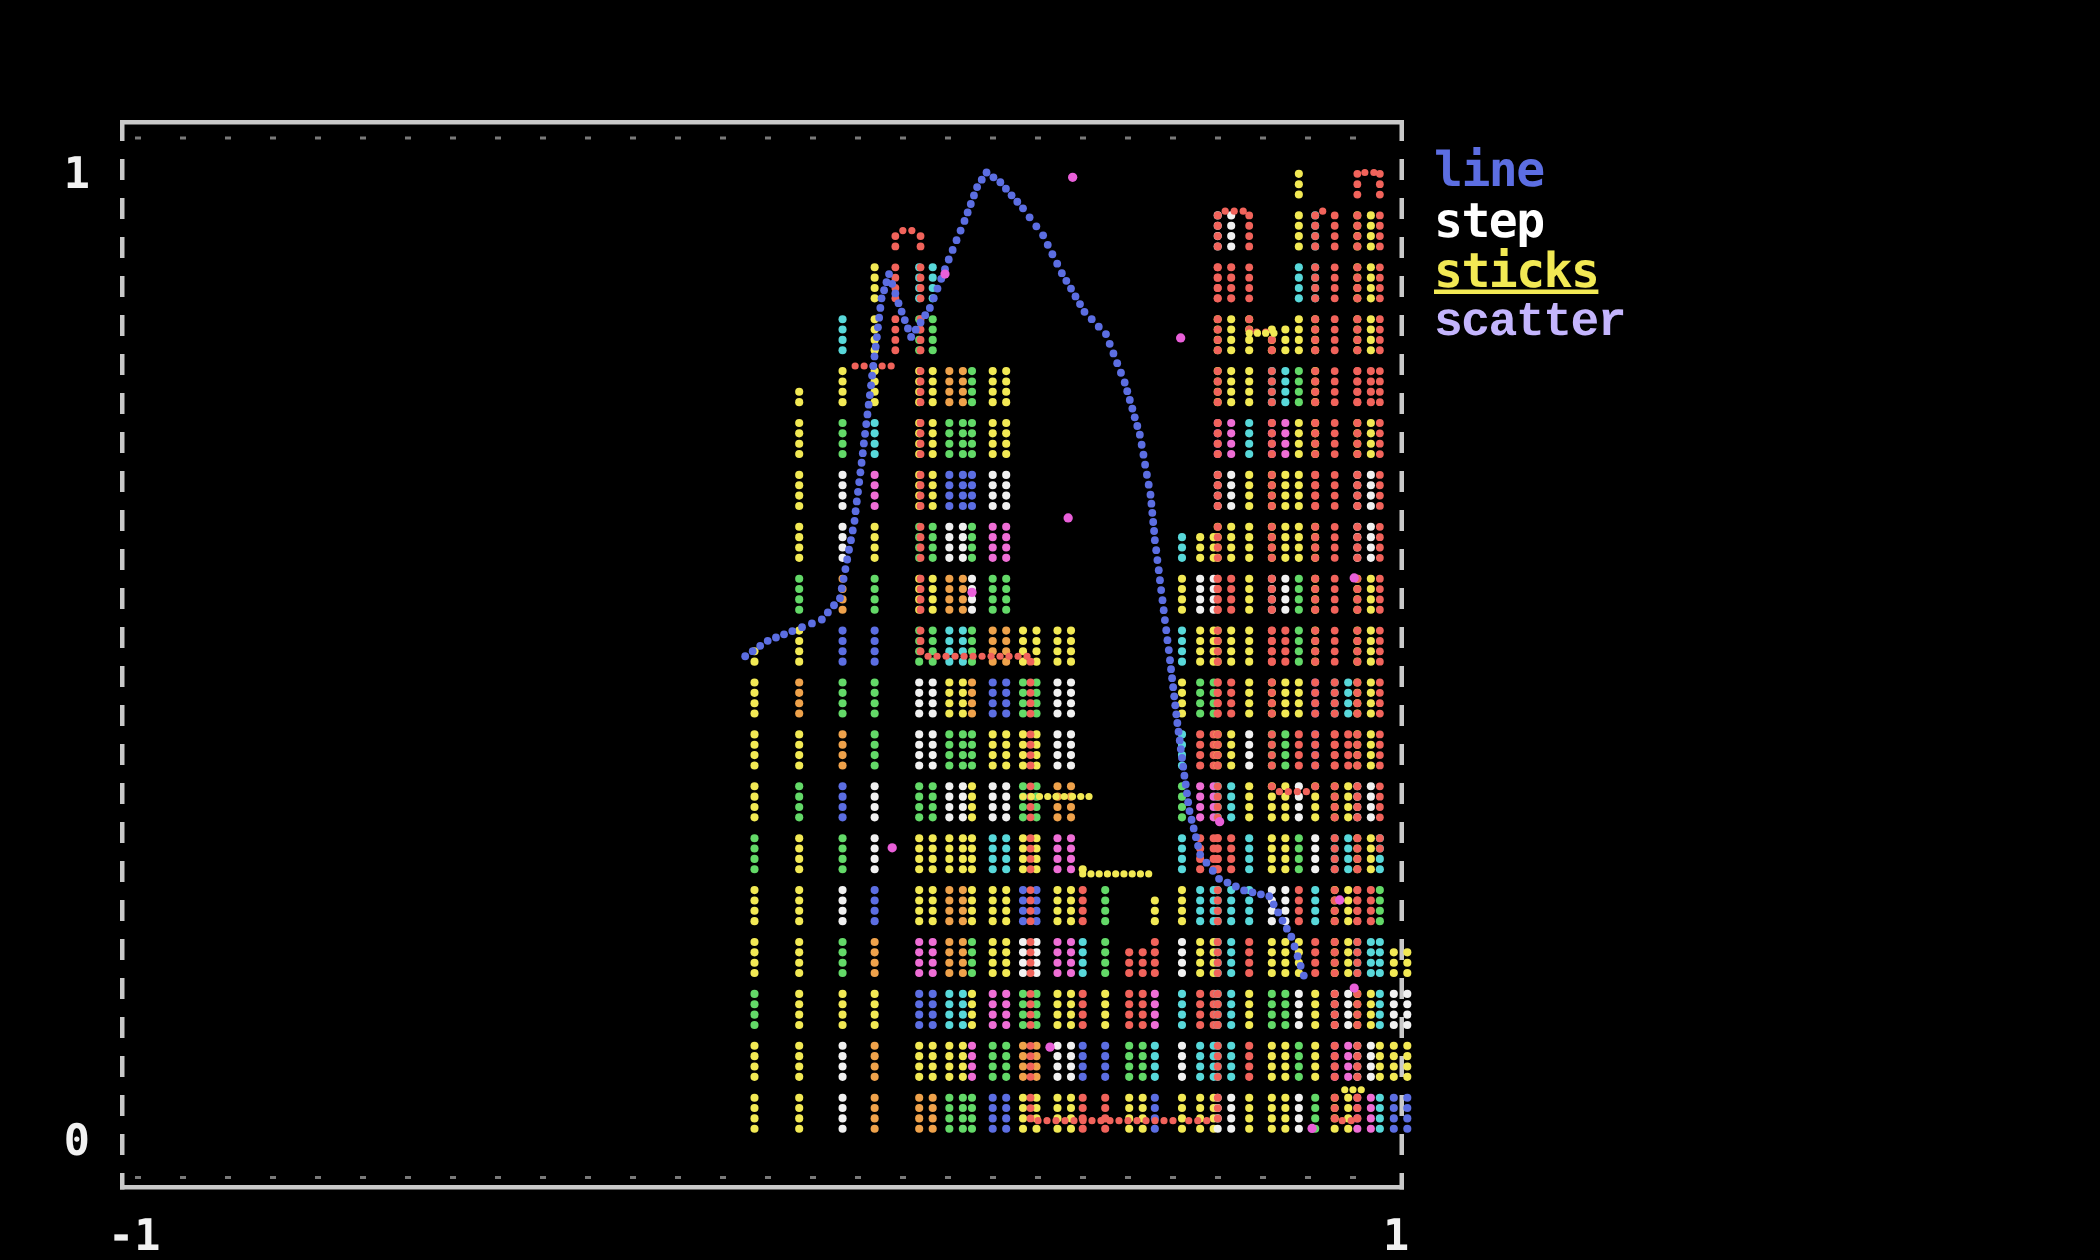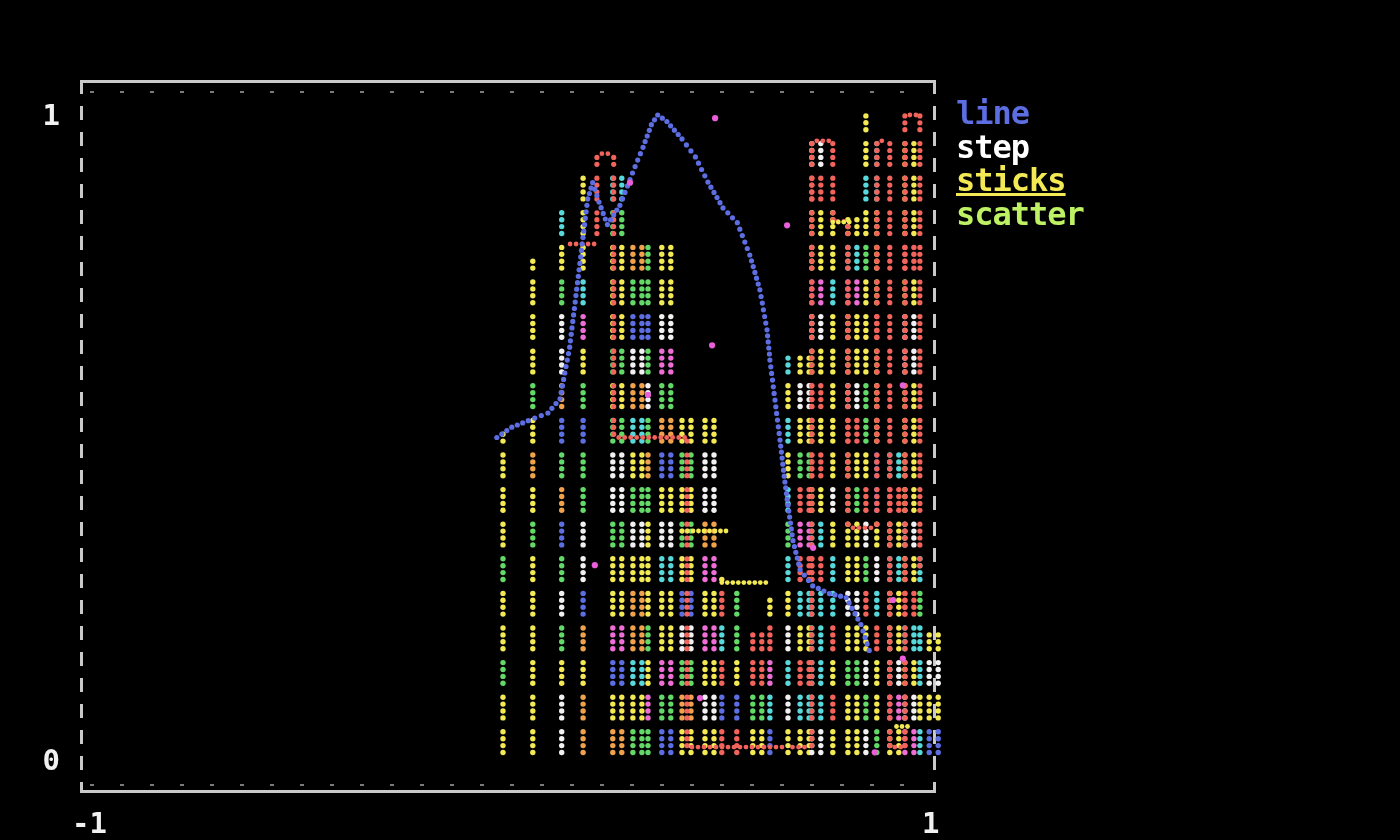--- a/index.html
+++ b/index.html
@@ -2532,15 +2532,15 @@
 
   <div class="tick right-align" style="left:28px;top:100px;width:32px;">1</div>
   <div class="tick right-align" style="left:28px;top:745px;width:32px;">0</div>
   <div class="tick" style="left:72px;top:808px;">-1</div>
   <div class="tick" style="left:922px;top:808px;">1</div>
 
   <div id="legend">
       <div class="legend-item" style="color: rgb(92, 110, 226);">line</div>
       <div class="legend-item" style="color: #ffffff;">step</div>
       <div class="legend-item" style="color: rgb(242, 233, 84); text-decoration: underline;">sticks</div>
-      <div class="legend-item" style="color: #bef264;">scatter</div>
+      <div class="legend-item" style="color: #c4b5fd; font-family: Liberation Mono, monospace;">scatter</div>
     </div>
 </div>
 
 </body></html>

